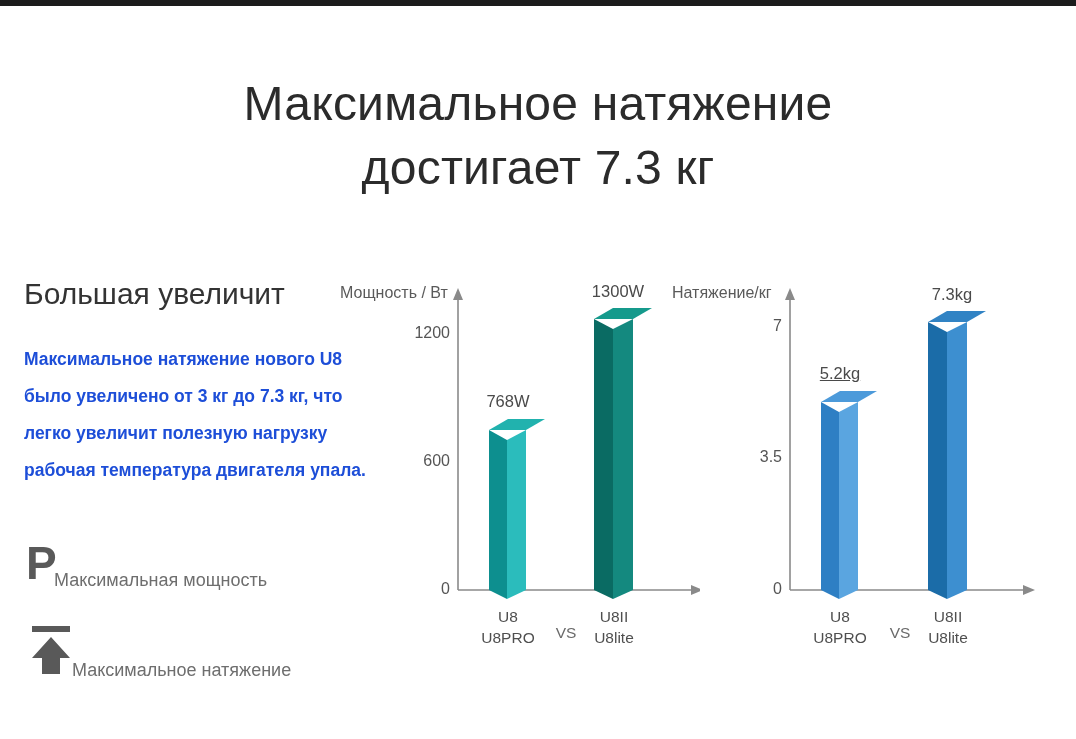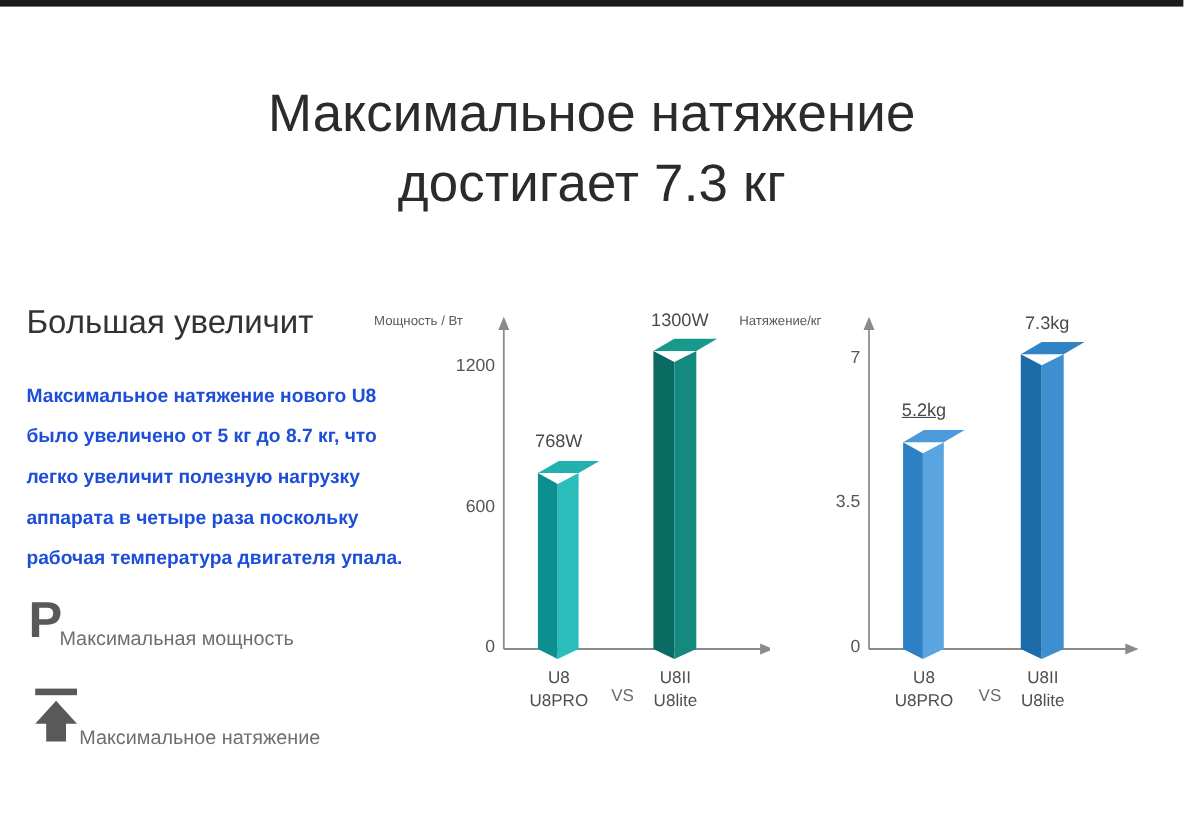--- a/index.html
+++ b/index.html
@@ -80,21 +80,21 @@
   .legend-row.r2 .legend-label { left: 46px; top: 32px; }
   .glyph-arrow { position: absolute; left: 2px; top: -4px; }
 
   
   .chart { position: absolute; top: 280px; }
   .chart.left  { left: 340px; width: 360px; height: 370px; }
   .chart.right { left: 672px; width: 380px; height: 370px; }
 
   .axis-title {
     position: absolute;
-    font-size: 12px;
+    font-size: 16px;
     color: #5a5a5a;
     white-space: nowrap;
     top: 4px;
   }
   .chart.left  .axis-title { left: 0px; }
   .chart.right .axis-title { left: 0px; }
 
   .tick-label {
     position: absolute;
     font-size: 16px;
@@ -139,23 +139,22 @@
 
   <div class="title">
     <span class="l1">Максимальное натяжение</span>
     <span class="l2">достигает 7.3 кг</span>
   </div>
 
   <div class="section-head">Большая увеличит</div>
 
   <div class="body-copy">
     <span>Максимальное натяжение нового U8</span>
-    <span>было увеличено от 5 кг до 8.7 кг, что</span>
+    <span>было увеличено от 3 кг до 7.3 кг, что</span>
     <span>легко увеличит полезную нагрузку</span>
-    <span>аппарата в четыре раза поскольку</span>
     <span>рабочая температура двигателя упала.</span>
   </div>
 
   <div class="legend">
 
     <div class="legend-row r1">
       <span class="glyph-p">P</span>
       <span class="legend-label">Максимальная мощность</span>
     </div>
 

